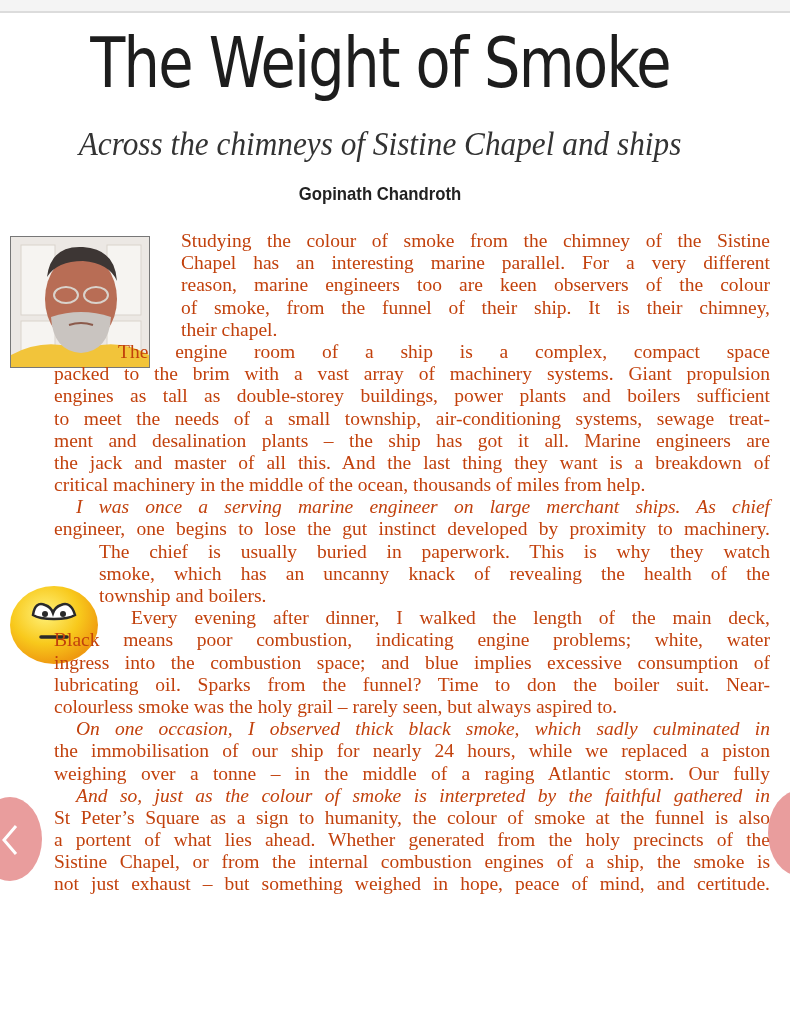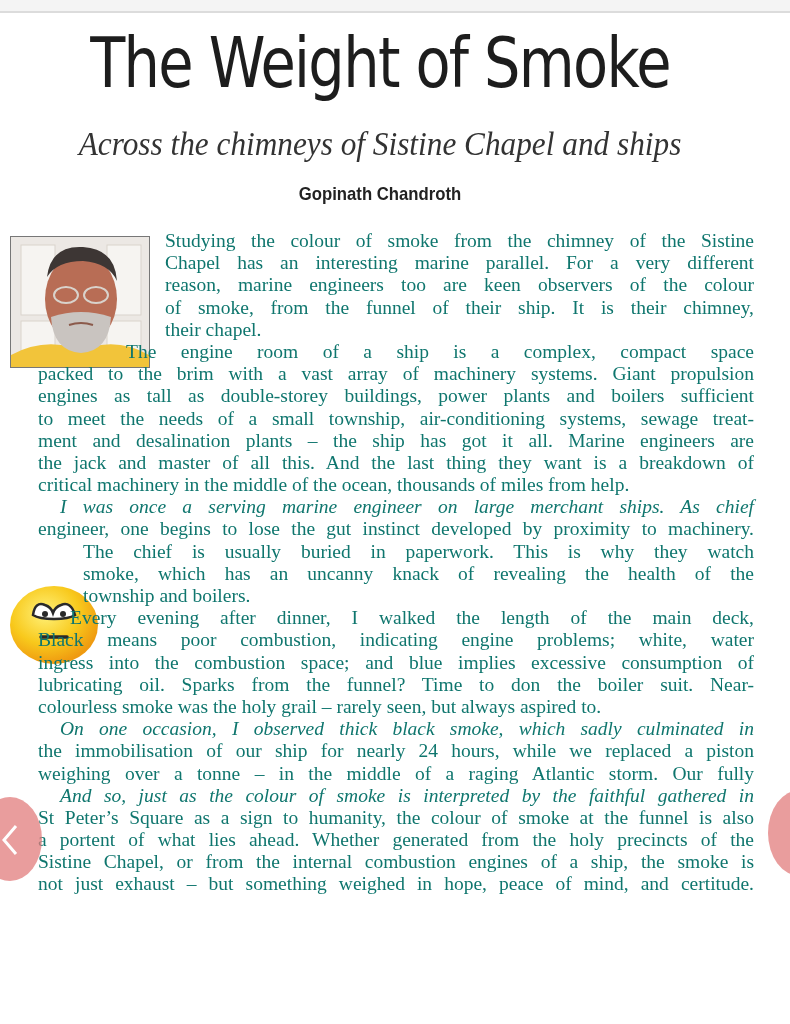--- a/index.html
+++ b/index.html
@@ -33,34 +33,34 @@
     transform: scaleX(0.88); transform-origin: 380px 0;
   }
   .photo {
     position: absolute; left: 10px; top: 236px; width: 138px; height: 130px;
     border: 1px solid #777; background: #e7e2de; overflow: hidden;
   }
   .emoji {
     position: absolute; left: 9px; top: 585px; width: 90px; height: 80px;
   }
   .body {
-    position: absolute; left: 10px; top: 230px; width: 744px;
-    font-size: 19.5px; line-height: 22.2px; color: #0f766e;
+    position: absolute; left: 26px; top: 230px; width: 744px;
+    font-size: 19.5px; line-height: 22.2px; color: #c2410c;
     text-align: justify;
   }
   .line {
     display: block; white-space: nowrap; text-align: justify; text-align-last: justify;
     height: 22.2px;
     margin-left: 28px;
   }
   .line.last { text-align-last: left; }
   .ind-photo { margin-left: 155px; }
-  .ind-photo-p { margin-left: 116px; }
+  .ind-photo-p { margin-left: 92px; }
   .ind-emoji { margin-left: 73px; }
-  .ind-emoji-p { margin-left: 60px; }
+  .ind-emoji-p { margin-left: 105px; }
   .ind { padding-left: 22px; font-style: italic; }
   .nav-btn {
     position: absolute; width: 64px; height: 84px; border-radius: 50%;
     background: rgba(226,124,124,0.75); cursor: pointer;
   }
   .nav-prev { left: -22px; top: 797px; }
   .nav-next { left: 768px; top: 790px; width: 64px; height: 86px; }
   .nav-prev svg { position: absolute; left: 22px; top: 26px; }
 </style>
 </head>

